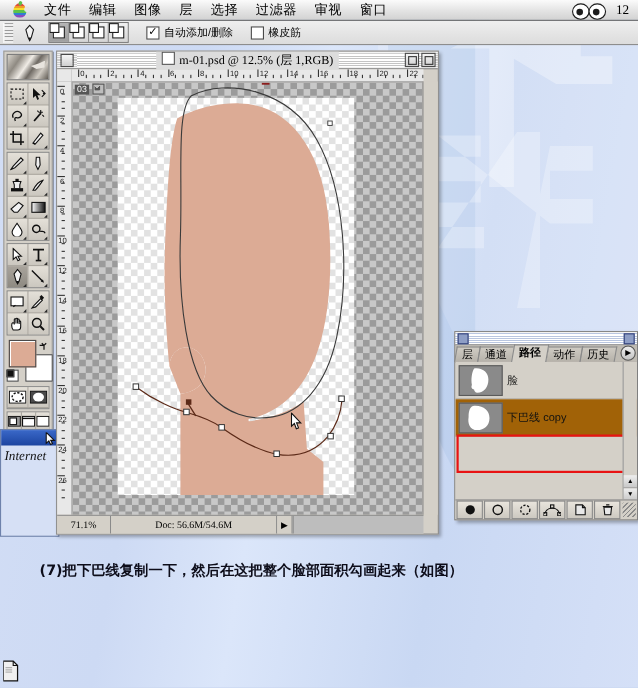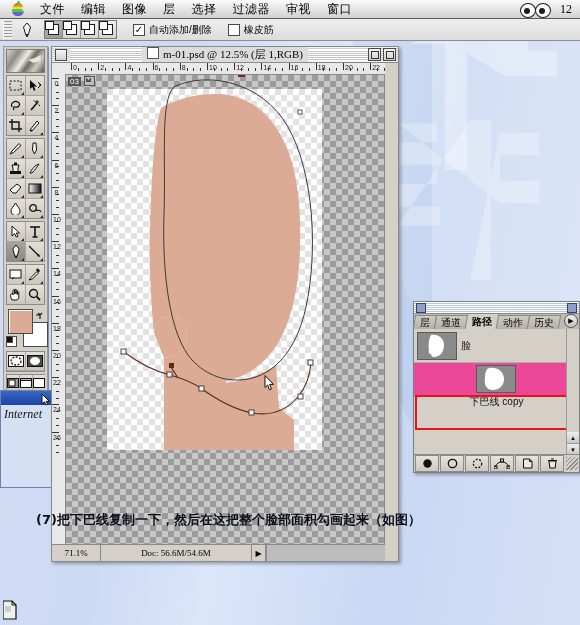--- a/index.html
+++ b/index.html
@@ -120,21 +120,21 @@
   #sw-default:after{content:"";position:absolute;left:-1px;top:-1px;width:5px;height:5px;background:#111;border:1px solid #4a4a4a;}
   .tb-mode{margin:2px;border:1px solid #8c8c8c;display:grid;grid-template-columns:1fr 1fr;}
   .tb-mode .tb-cell{height:18px;}
   .tb-screen{margin:2px;border:1px solid #8c8c8c;display:grid;grid-template-columns:1fr 1fr 1fr;}
   .tb-screen .tb-cell{height:16px;border-right:1px solid #a9a59d;border-bottom:none;}
   .tb-screen .tb-cell:nth-child(3n){border-right:none;}
   .tb-jump{margin:2px;border:1px solid #8c8c8c;display:grid;grid-template-columns:1fr 1fr;}
   .tb-jump .tb-cell{height:18px;border-bottom:none;}
   
   #docwin{
-    position:absolute;left:51px;top:46px;width:348px;height:516px;
+    position:absolute;left:51px;top:46px;width:348px;height:440px;
     background:#d4d0c8;border:1px solid #8a8a8a;
     box-shadow:2px 2px 3px rgba(0,0,0,.3);box-sizing:border-box;
   }
   #doctitle{
     height:15px;display:flex;align-items:center;
     background:repeating-linear-gradient(#f4f4f4 0 1px,#cbcbcb 1px 2px);
     border-bottom:1px solid #8a8a8a;position:relative;
   }
   #doc-close{width:10px;height:10px;margin-left:3px;border:1px solid #4a4a4a;background:linear-gradient(#f6f6f6,#cfcfcf);}
   #doctitle .tstrip{flex:1;height:11px;margin:0 3px;
@@ -199,21 +199,21 @@
     border:1px solid #8a8a8a;border-bottom:none;
     margin-right:-1px;transform:skewX(-10deg);
     white-space:nowrap;
   }
   .ptab span{display:inline-block;transform:skewX(10deg);}
   .ptab.active{background:#d4d0c8;height:15px;line-height:15px;font-weight:bold;position:relative;z-index:3;}
   #pal-more{position:absolute;right:1px;bottom:1px;width:12px;height:12px;border-radius:50%;
     border:1px solid #555;background:linear-gradient(#eee,#c4c4c4);display:flex;align-items:center;justify-content:center;font-size:7px;}
   #pal-list{position:absolute;left:0;top:27px;right:0;bottom:18px;background:#d4d0c8;overflow:hidden;}
   .path-row{display:flex;align-items:center;height:33px;border-bottom:1px solid #b3afa7;position:relative;}
-  .path-row.selected{background:#ec4899;flex-direction:column;}
+  .path-row.selected{background:#a16207;}
   .path-row .thumb{width:38px;height:26px;margin:2px 4px 2px 3px;background:#8a8a8a;border:1px solid #5a5a5a;position:relative;overflow:hidden;flex:none;}
   .path-row .plabel{font-size:10px;color:#111;white-space:nowrap;}
   #sel-ring{position:absolute;left:1px;top:66px;width:160px;height:35px;border:2px solid #e81313;box-sizing:border-box;pointer-events:none;}
   #pal-scroll{position:absolute;right:0;top:27px;bottom:18px;width:12px;background:#d4d0c8;border-left:1px solid #9a9a9a;}
   .psc-btn{height:11px;border-bottom:1px solid #9a9a9a;background:linear-gradient(#eee,#c8c8c8);display:flex;align-items:center;justify-content:center;font-size:6px;}
   #pal-bottom{position:absolute;left:0;right:0;bottom:0;height:17px;background:#d4d0c8;border-top:1px solid #8a8a8a;display:flex;align-items:center;}
   .pbtn{width:22px;height:15px;margin-left:1px;border:1px solid #8a8a8a;background:linear-gradient(#e8e4dc,#cdc9c1);
     display:flex;align-items:center;justify-content:center;}
   #pal-grip{margin-left:auto;width:12px;height:13px;margin-right:1px;
     background:repeating-linear-gradient(135deg,#8a8a8a 0 1px,#d4d0c8 1px 3px);}

